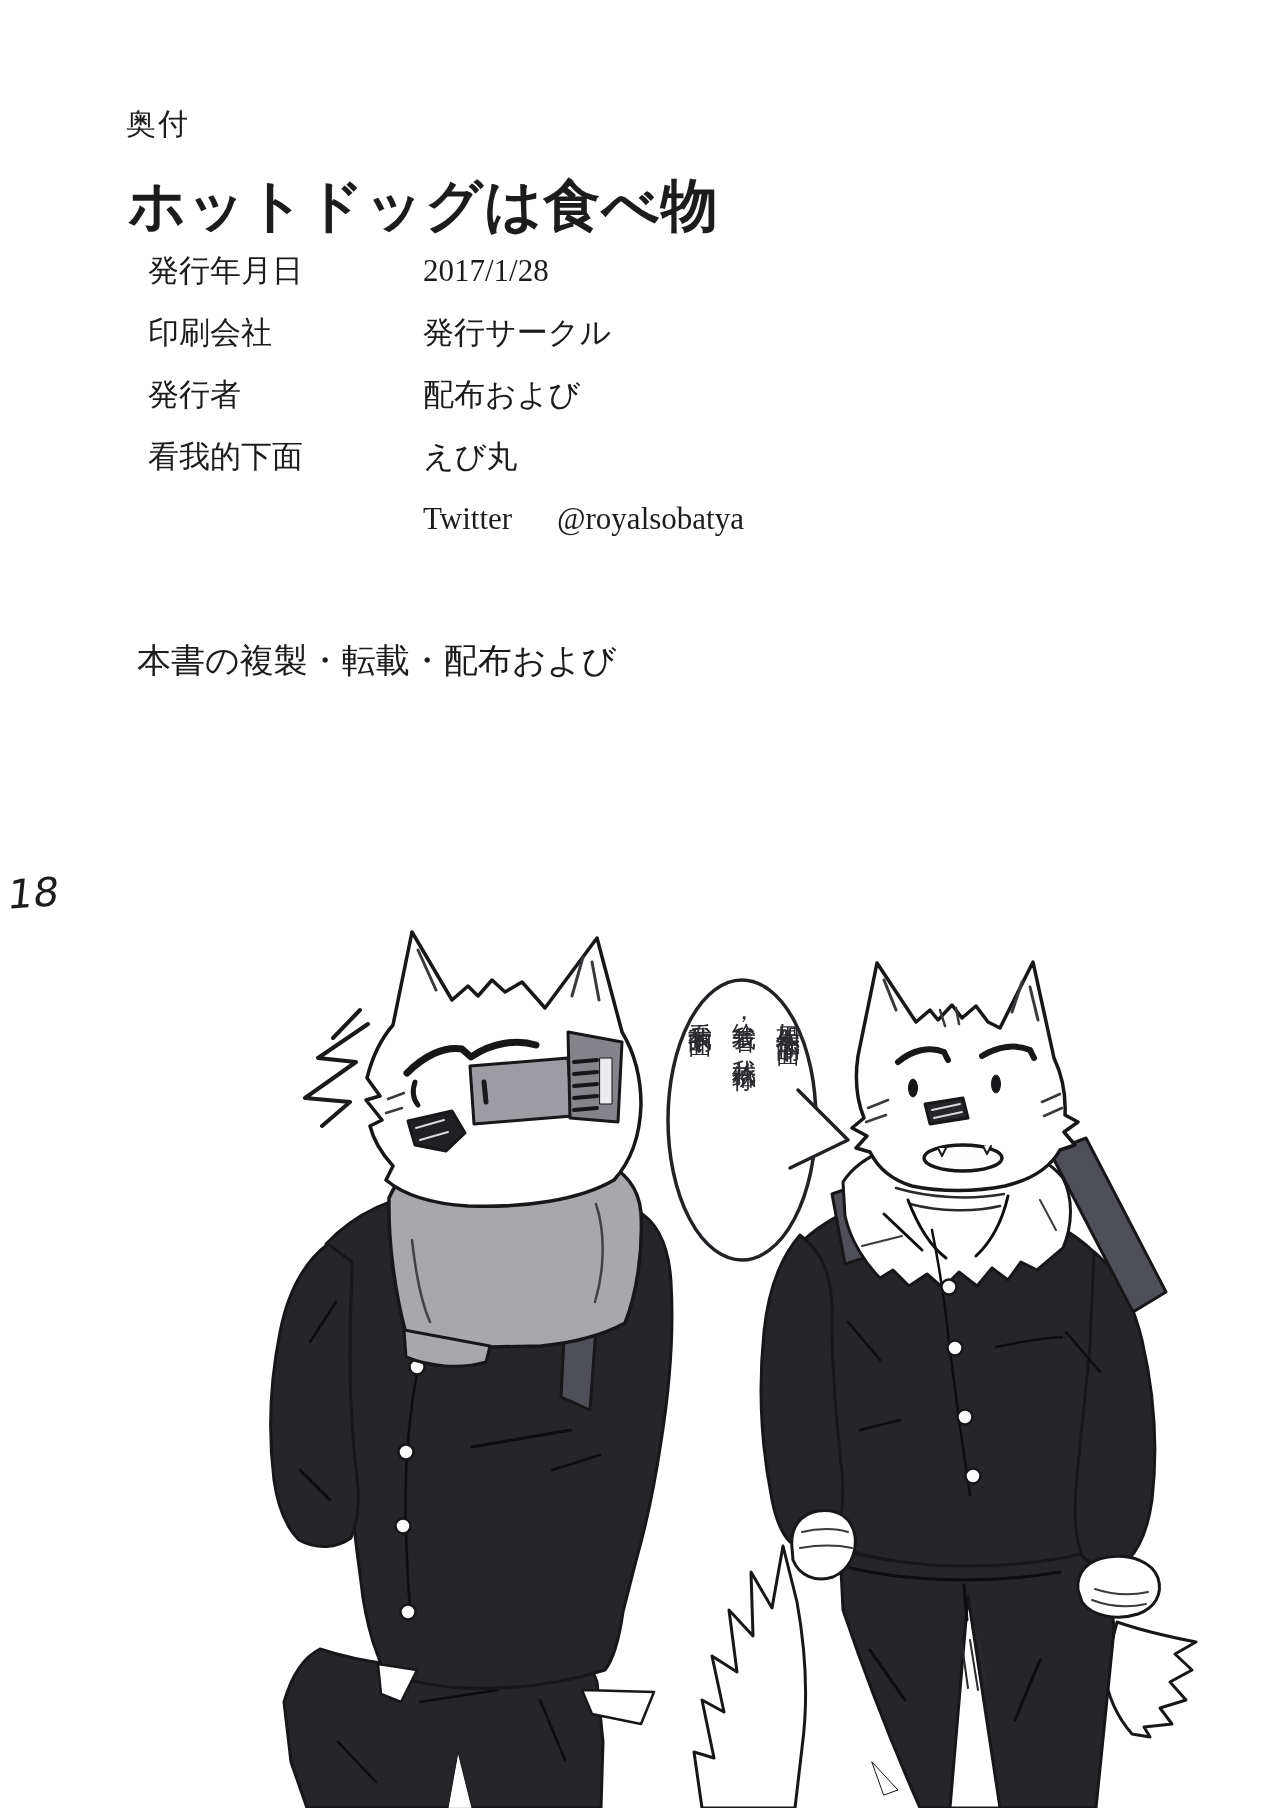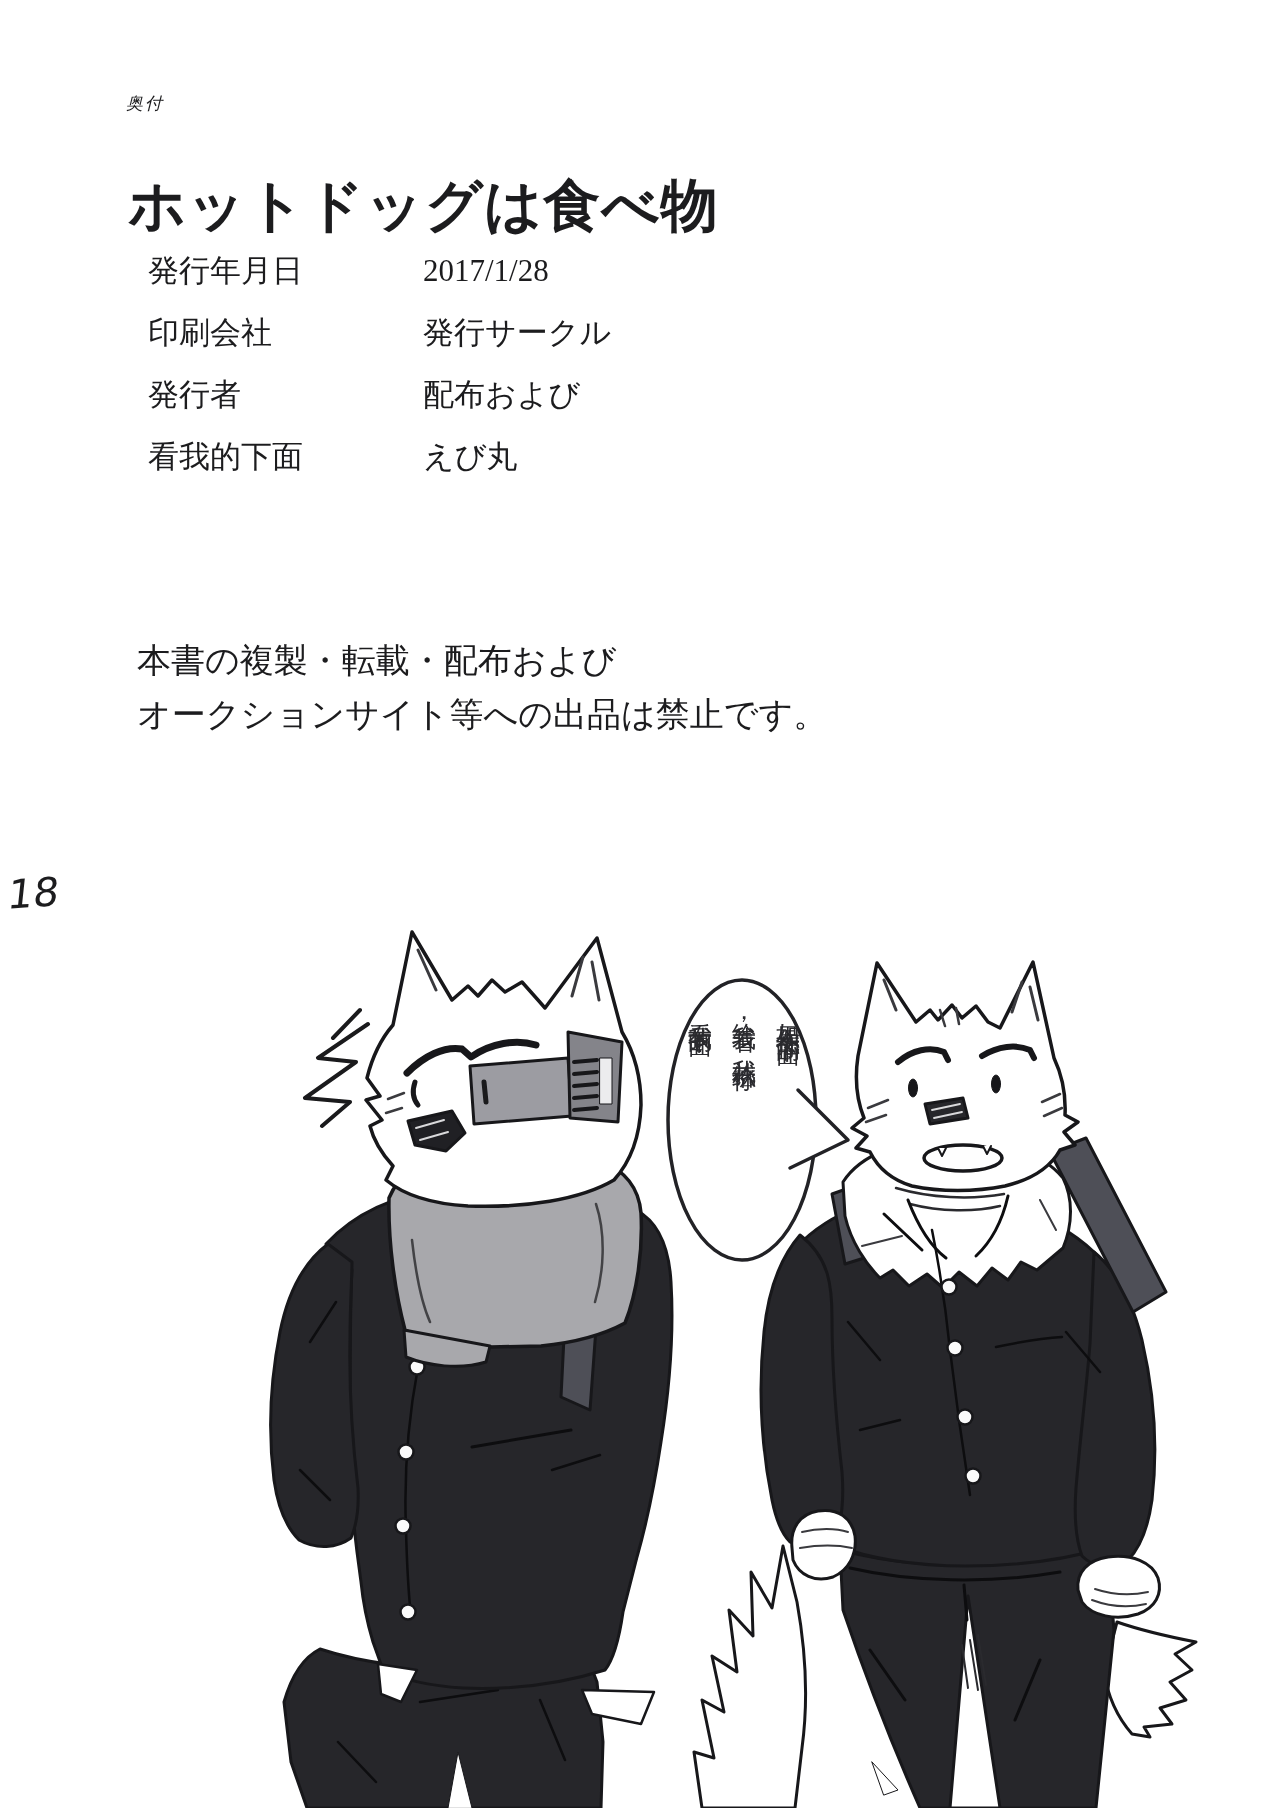--- a/index.html
+++ b/index.html
@@ -3,21 +3,21 @@
 <meta charset="utf-8">
 <style>
   :root{
     --background:#ffffff; --ink:#1c1c1e; --outline:#17171a; --jacket:#26262a;
     --scarf:#a8a8ac; --visor:#9c9ca2; --earpiece:#84848a; --strap:#4e4f57; --mouth_dark:#202024;
   }
   html,body{margin:0;padding:0;background:#e9e9e9;}
   .page{position:relative;width:1280px;height:1808px;background:var(--background);
         overflow:hidden;font-family:"Liberation Serif",serif;color:var(--ink);}
   .art{position:absolute;left:0;top:0;width:1280px;height:1808px;}
-  .sec{position:absolute;left:126px;top:92px;font-size:17px;letter-spacing:2px;font-style:italic;}
+  .sec{position:absolute;left:126px;top:104px;font-size:30px;letter-spacing:2px;}
   .title{position:absolute;left:128px;top:168px;font-size:57px;font-weight:bold;letter-spacing:1px;margin:0;}
   .info{position:absolute;left:125px;top:252px;font-size:31px;margin-left:23px;}
   .info .row{height:62px;line-height:37px;white-space:nowrap;}
   .info .lab{display:inline-block;width:275px;}
   .info .sub{display:inline-block;width:134px;}
   .notice{position:absolute;left:125px;top:622px;font-size:34px;line-height:54px;margin:12px;}
   .pagenum{position:absolute;left:8px;top:870px;font-size:40px;
            font-family:"DejaVu Sans",sans-serif;transform:skewX(-10deg) rotate(-4deg);}
   .bubble-text{position:absolute;left:678px;top:1004px;width:132px;height:242px;
            writing-mode:vertical-rl;text-orientation:upright;
@@ -192,25 +192,27 @@
     </div>
     <div class="row">
       <span class="lab">印刷会社</span><span class="val">発行サークル</span>
     </div>
     <div class="row">
       <span class="lab">発行者</span><span class="val">配布および</span>
     </div>
     <div class="row">
       <span class="lab">看我的下面</span><span class="val">えび丸</span>
     </div>
+    <div class="row">
+      <span class="lab"></span><span class="sub">Twitter</span><span class="val">@royalsobatya</span>
+    </div>
   </div>
 
   <p class="notice">
     <span style="display:block;">本書の複製・転載・配布および</span>
-    <span style="display:block;">オークションサイト等への出品は禁止です。</span>
   </p>
 
   <div class="pagenum">18</div>
 
   <div class="bubble-text">
     <span>如果你把你的下面</span>
     <span>给我看，我就给你</span>
     <span>看我的下面！</span>
   </div>
 

